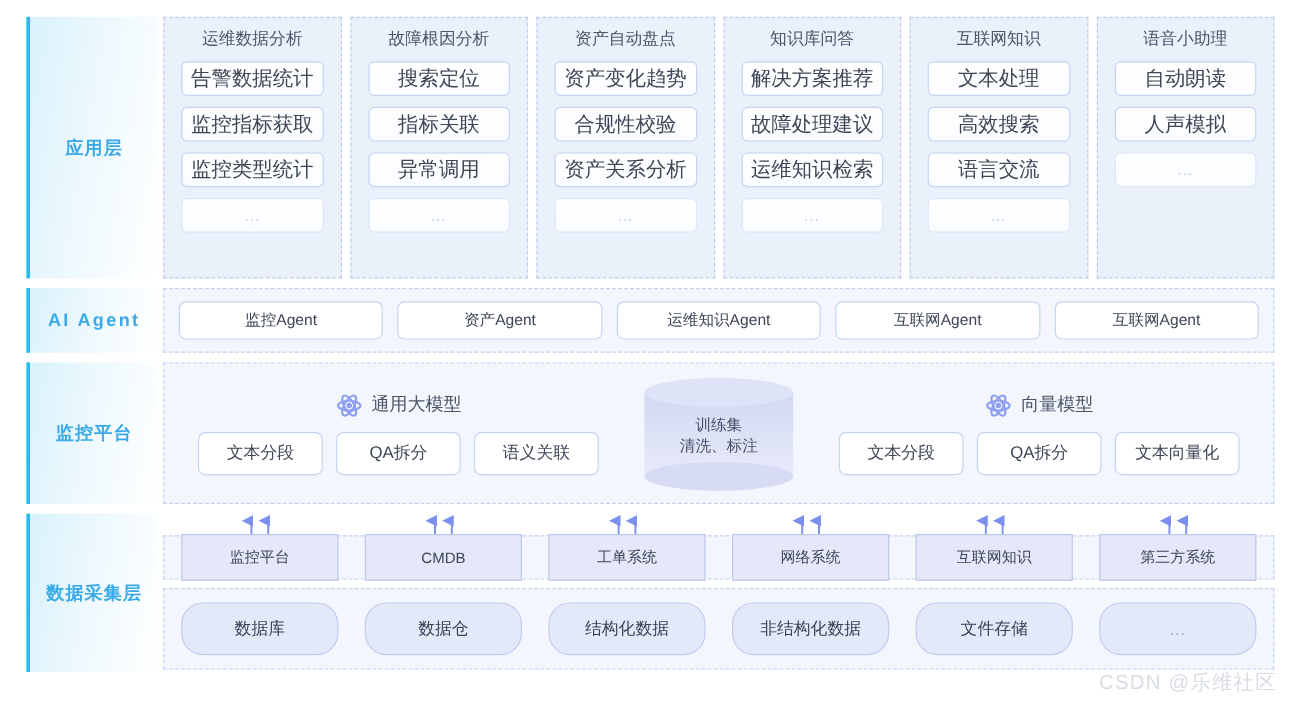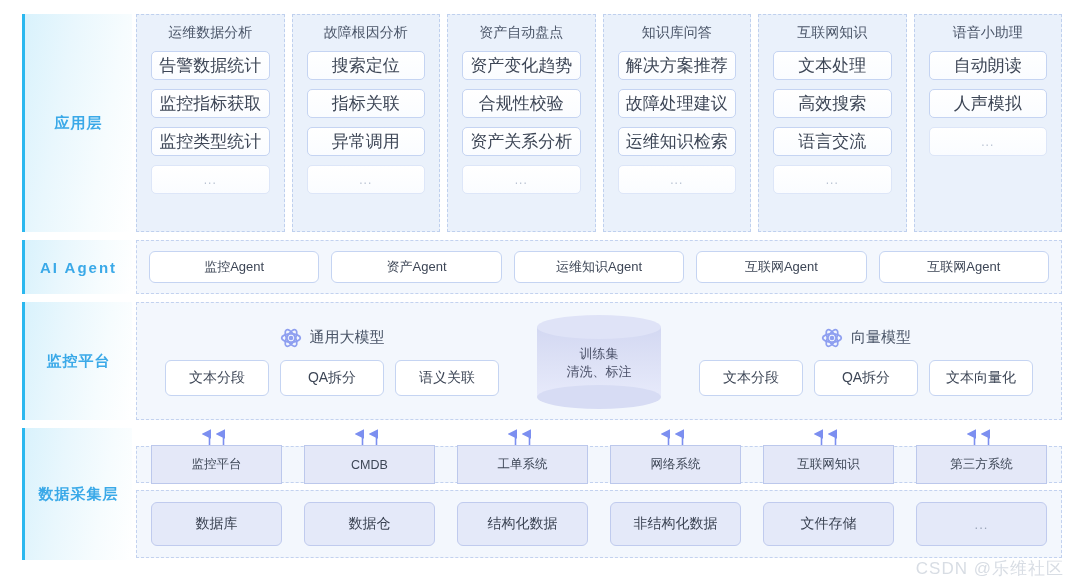--- a/index.html
+++ b/index.html
@@ -254,21 +254,21 @@
     background: #f3f7fd;
     display: flex;
     align-items: center;
     gap: 22px;
     padding: 0 14px;
   }
   .store-chip {
     flex: 1 1 0;
     height: 44px;
     border: 1px solid #c0cbee;
-    border-radius: 6px;
+    border-radius: 18px;
     background: #e4e9f9;
     display: flex;
     align-items: center;
     justify-content: center;
     font-size: 14px;
     color: #3a4252;
     white-space: nowrap;
   }
   .store-chip.ellipsis { color: #9aa4b8; font-size: 13px; letter-spacing: 1px; }
 

